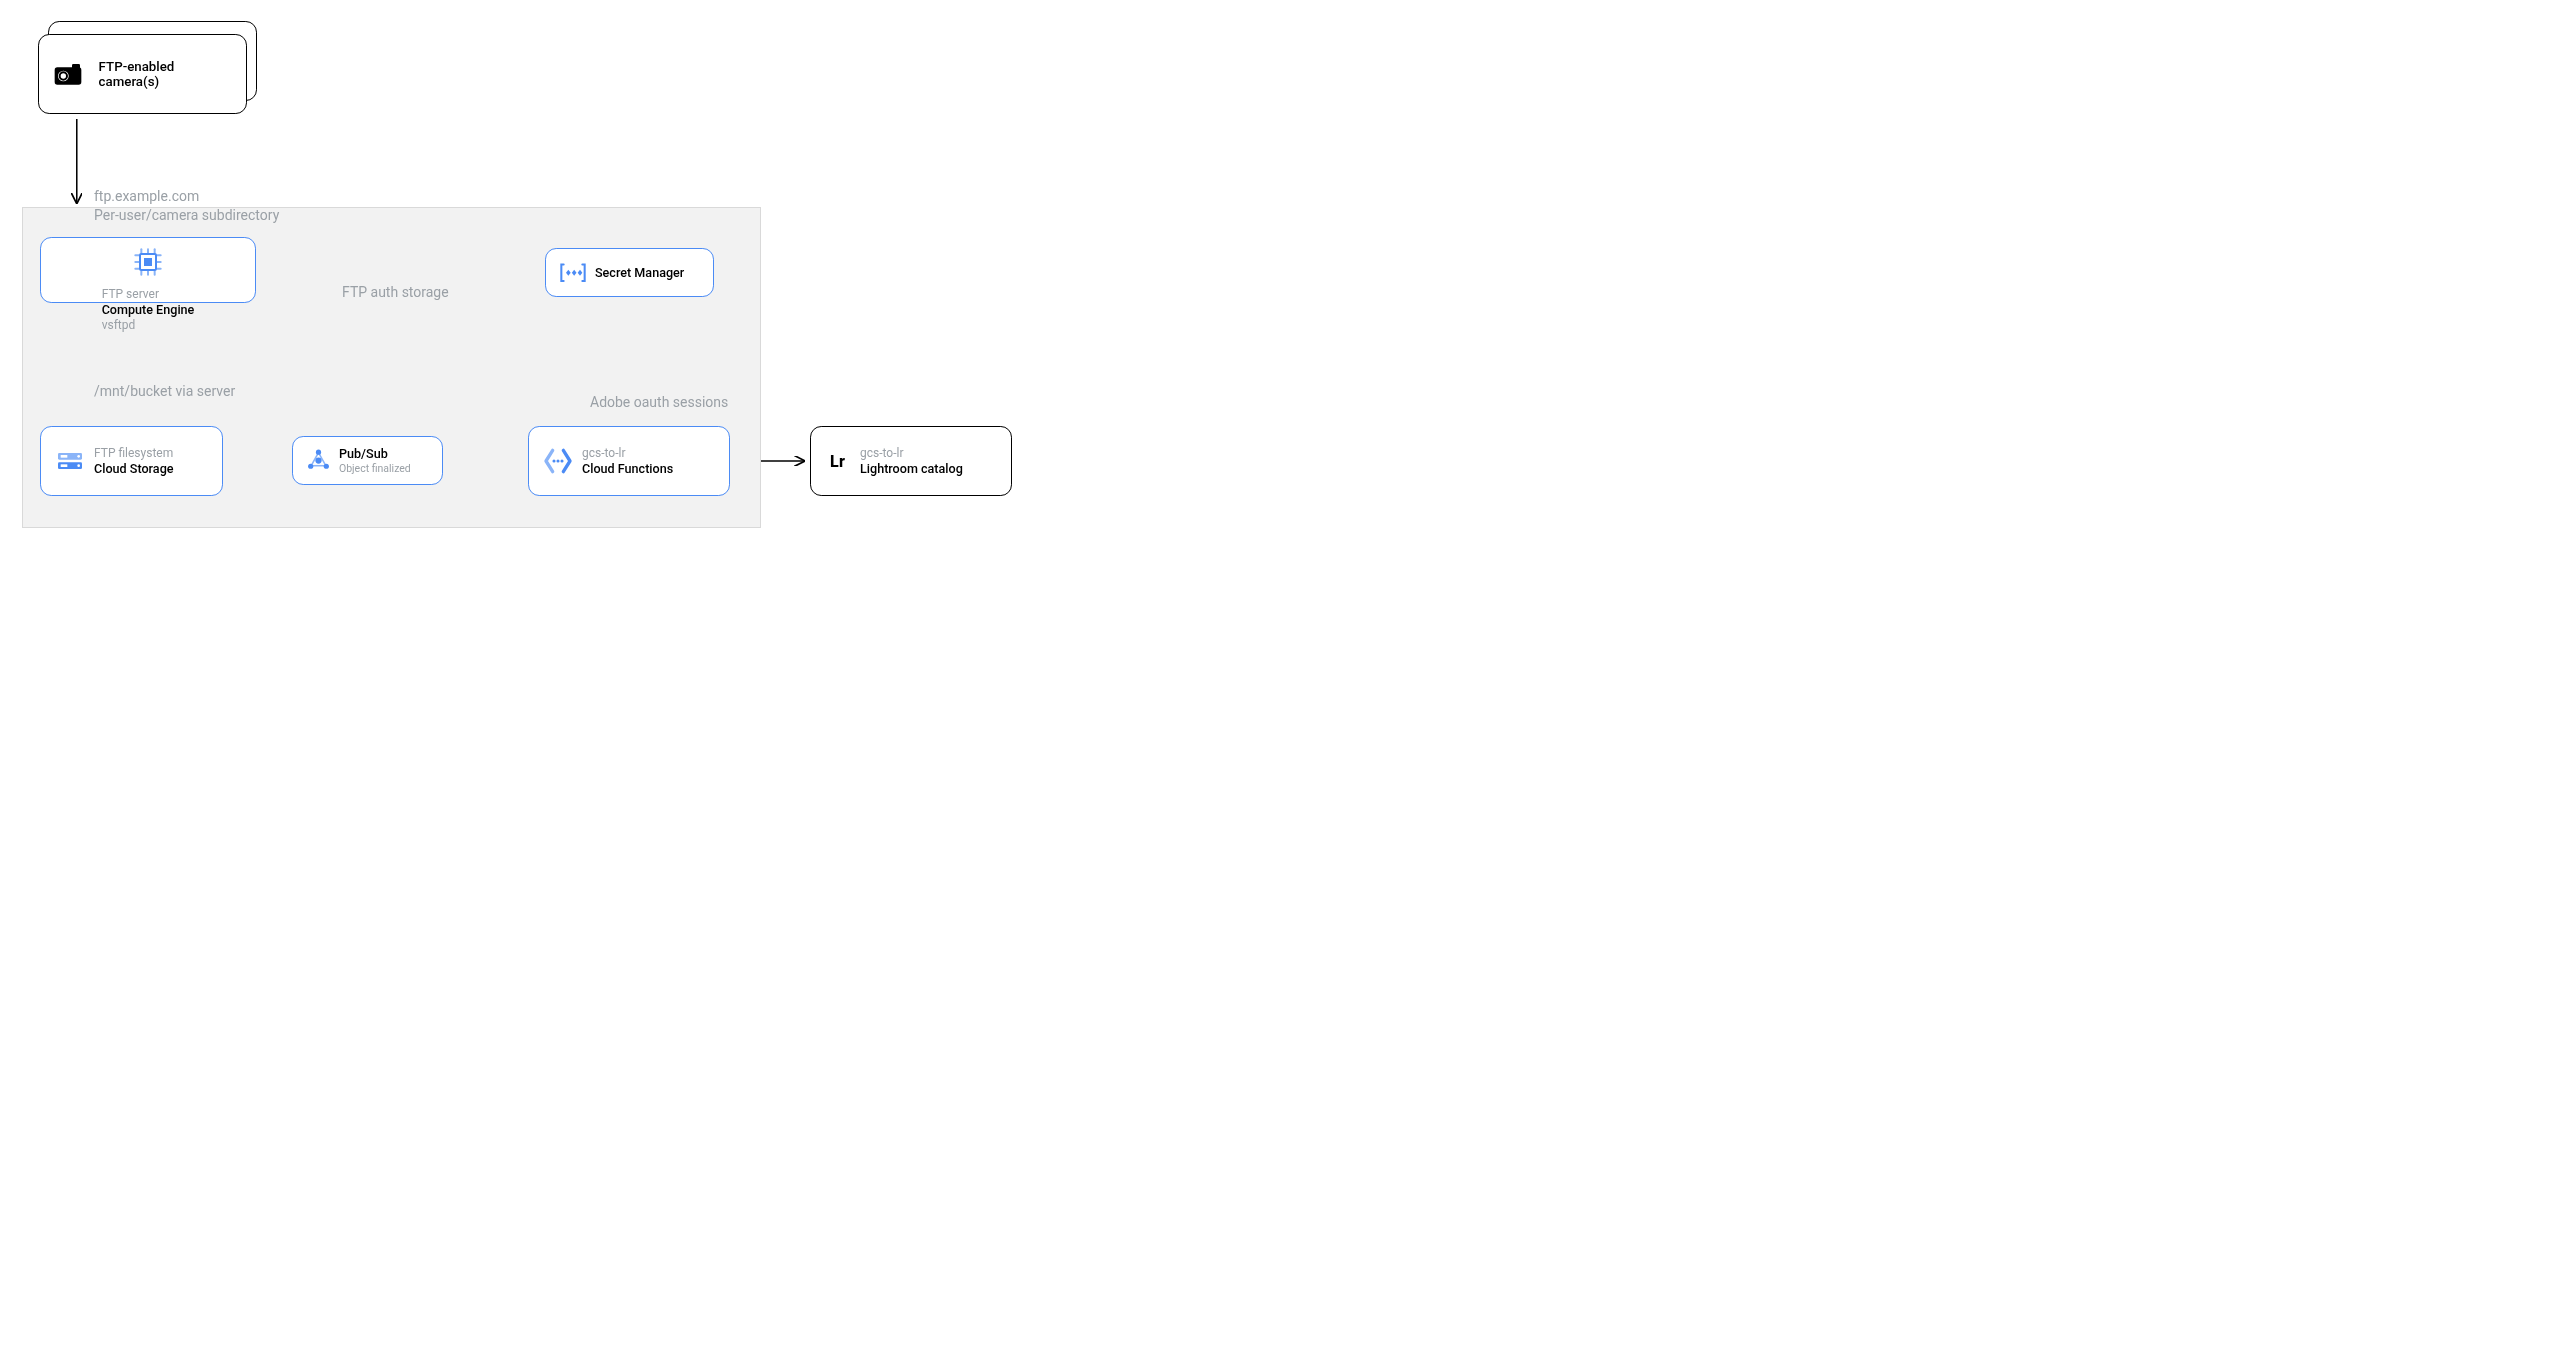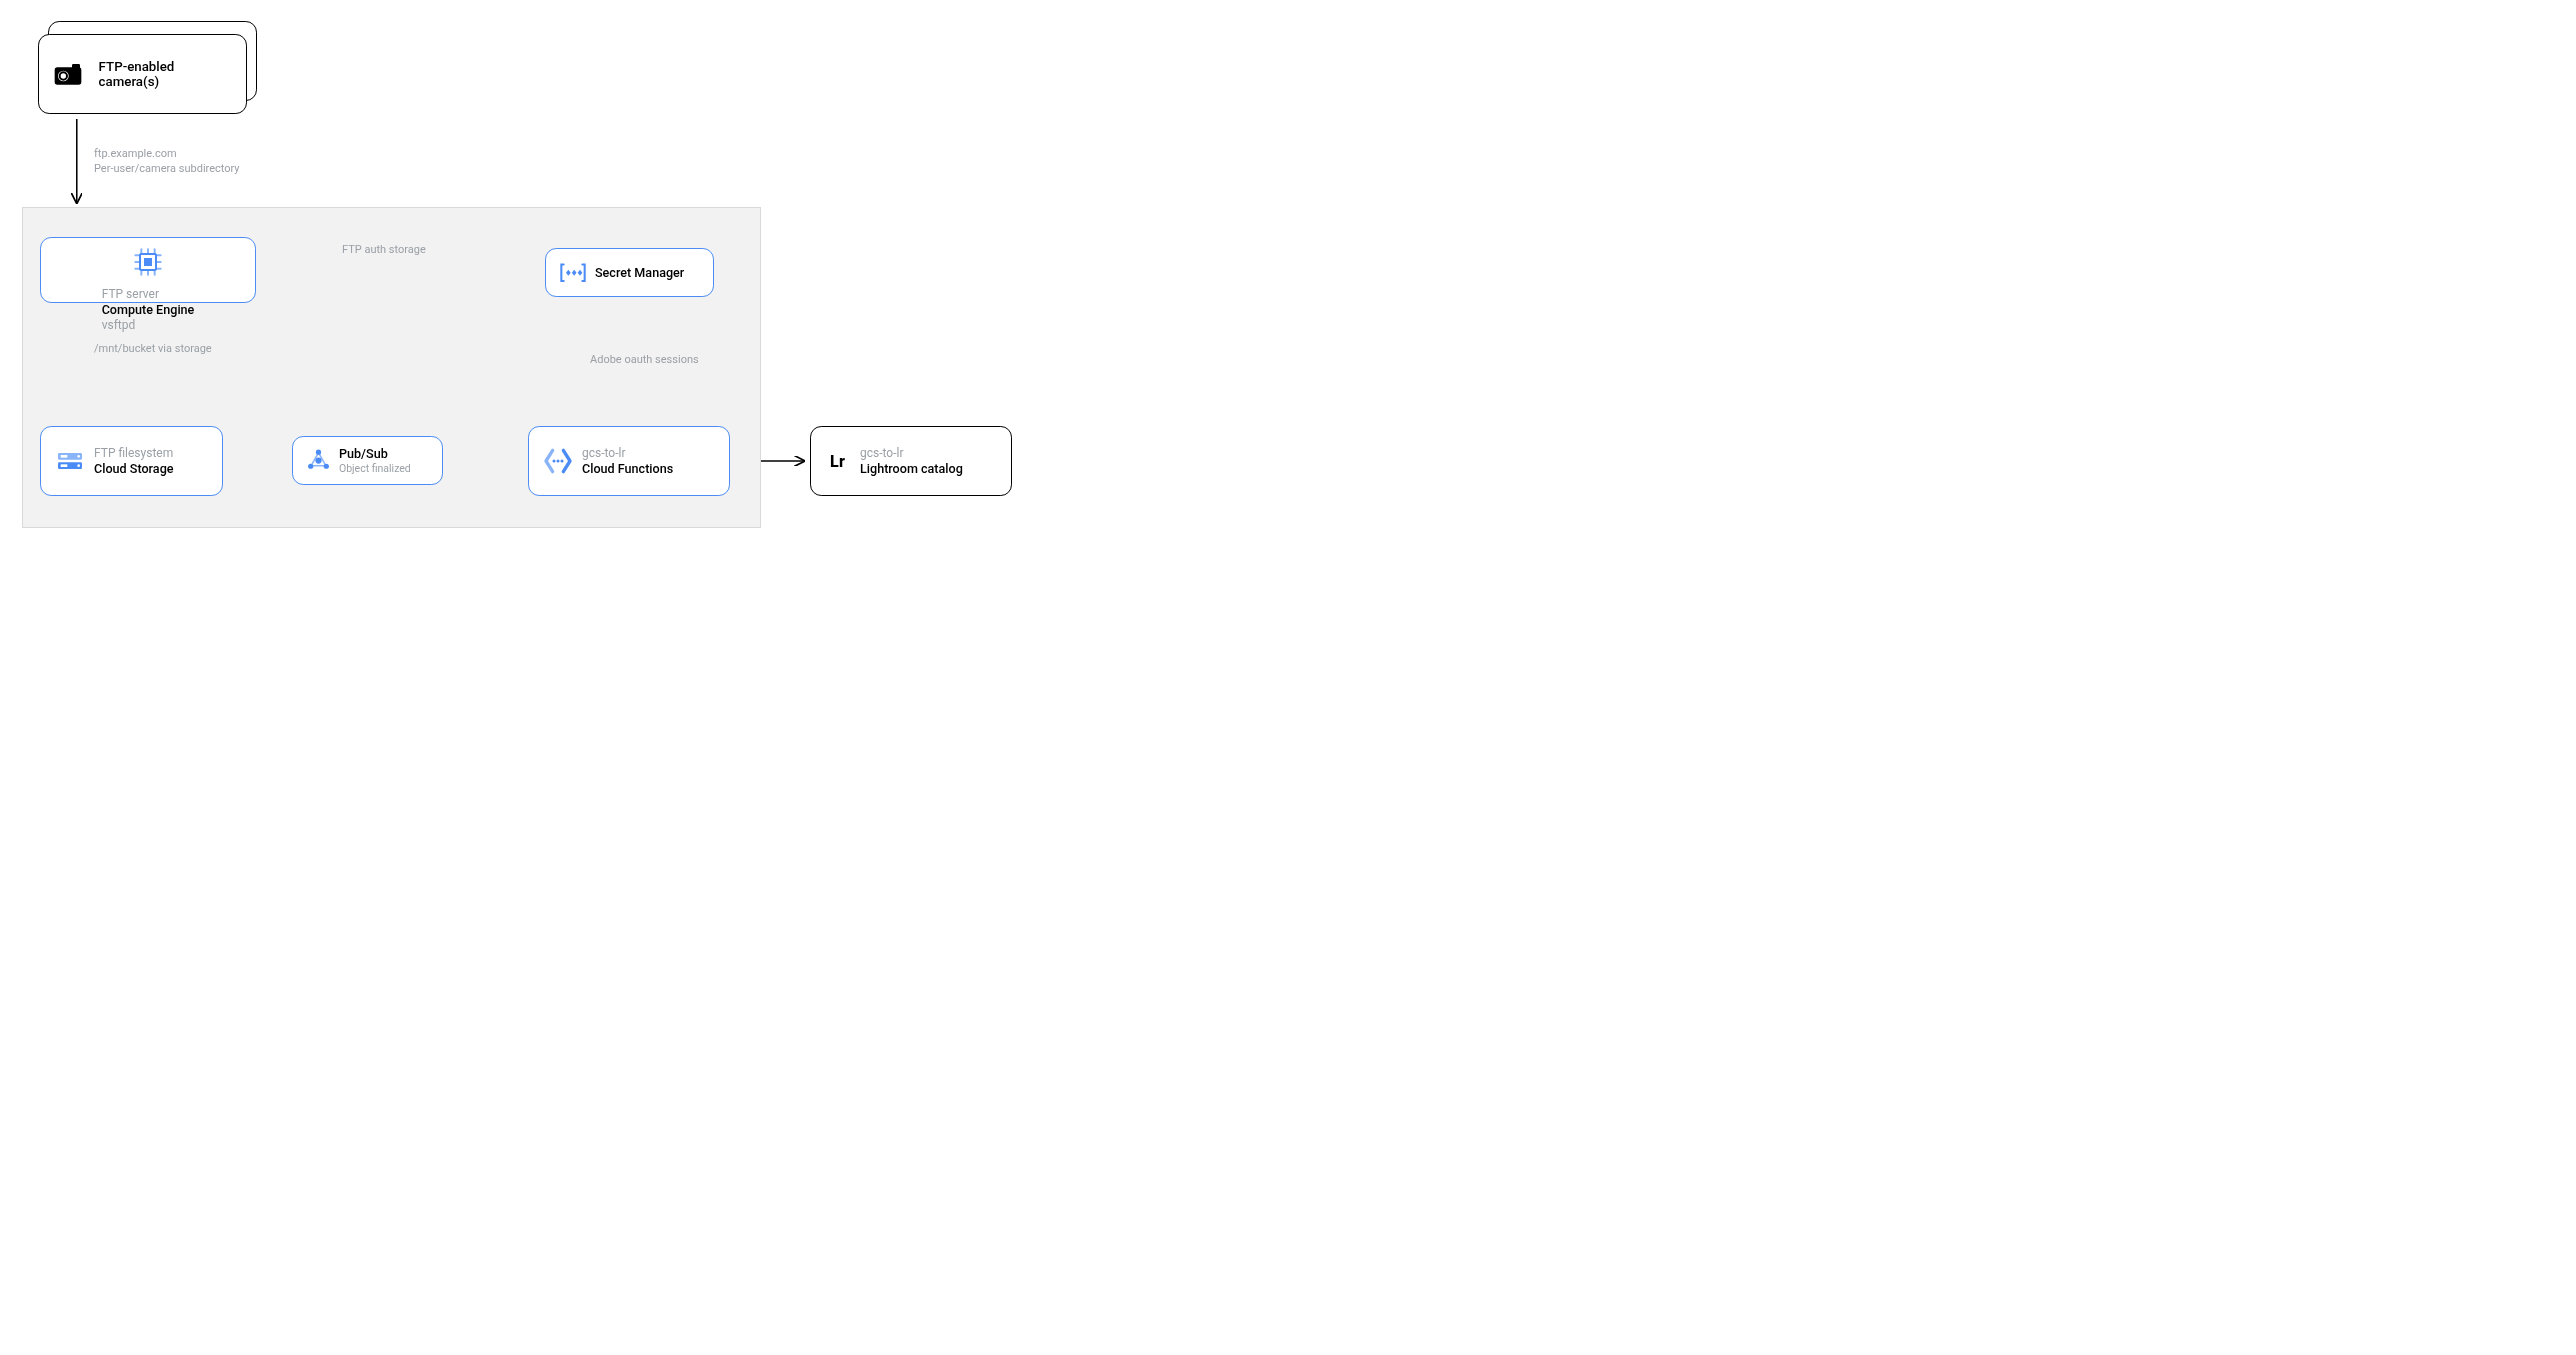--- a/index.html
+++ b/index.html
@@ -70,23 +70,24 @@
     position: absolute;
     border: 1.7px solid #000;
     border-radius: 11.2px;
     background: #fff;
   }
 
   
   .edge-label {
     position: absolute;
     color: #9aa0a6;
-    font-size: 11px;
+    font-size: 14px;
     line-height: 1.35;
     white-space: nowrap;
+    margin-top: 40px;
   }
 </style>
 </head>
 <body>
 
 <div class="canvas">
 
   <svg class="wires" viewBox="0 0 1500 790">
     <defs>
       <marker id="arrow" viewBox="0 0 10 10" refX="9" refY="5" markerWidth="7" markerHeight="7" orient="auto-start-reverse">
@@ -230,17 +231,17 @@
       <span class="line-grey">gcs-to-lr</span>
       <span class="line-black">Lightroom catalog</span>
     </div>
   </div>
 
   <div class="edge-label" style="left:94px; top:147px;">
     <div>ftp.example.com</div>
     <div>Per-user/camera subdirectory</div>
   </div>
   <div class="edge-label" style="left:342px; top:243px;">FTP auth storage</div>
-  <div class="edge-label" style="left:94px; top:342px;">/mnt/bucket via storage</div>
+  <div class="edge-label" style="left:94px; top:342px;">/mnt/bucket via server</div>
   <div class="edge-label" style="left:590px; top:353px;">Adobe oauth sessions</div>
 
 </div>
 
 
 </body></html>

